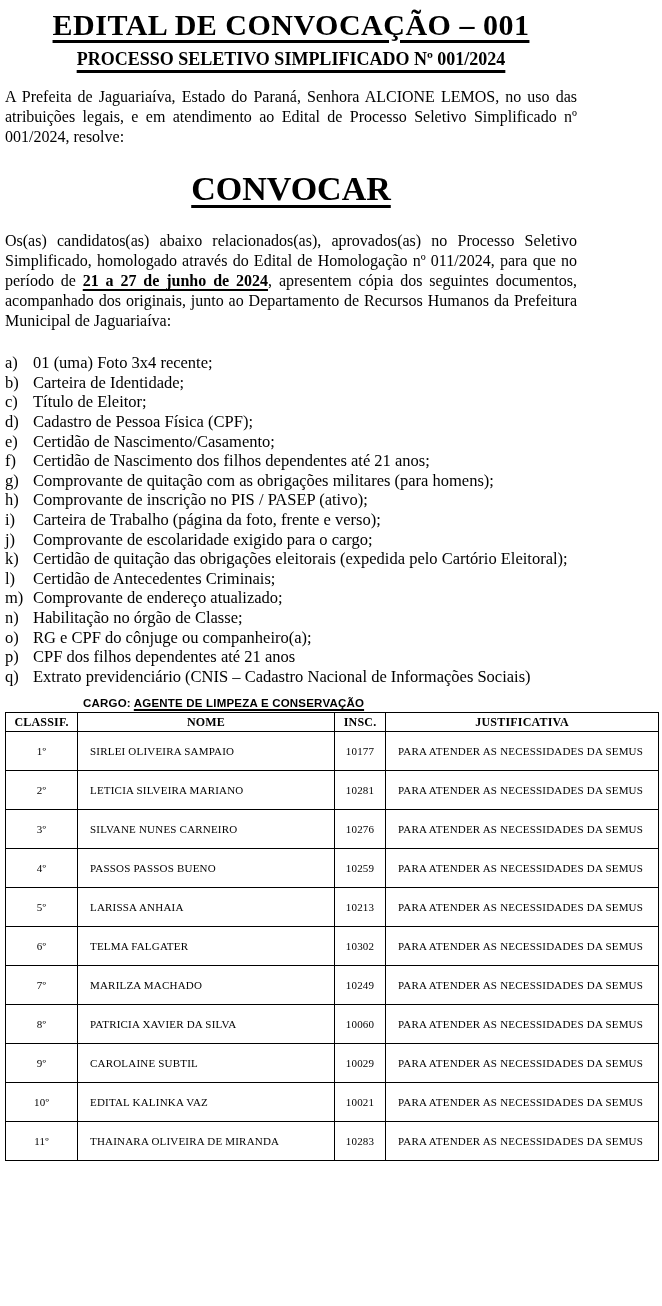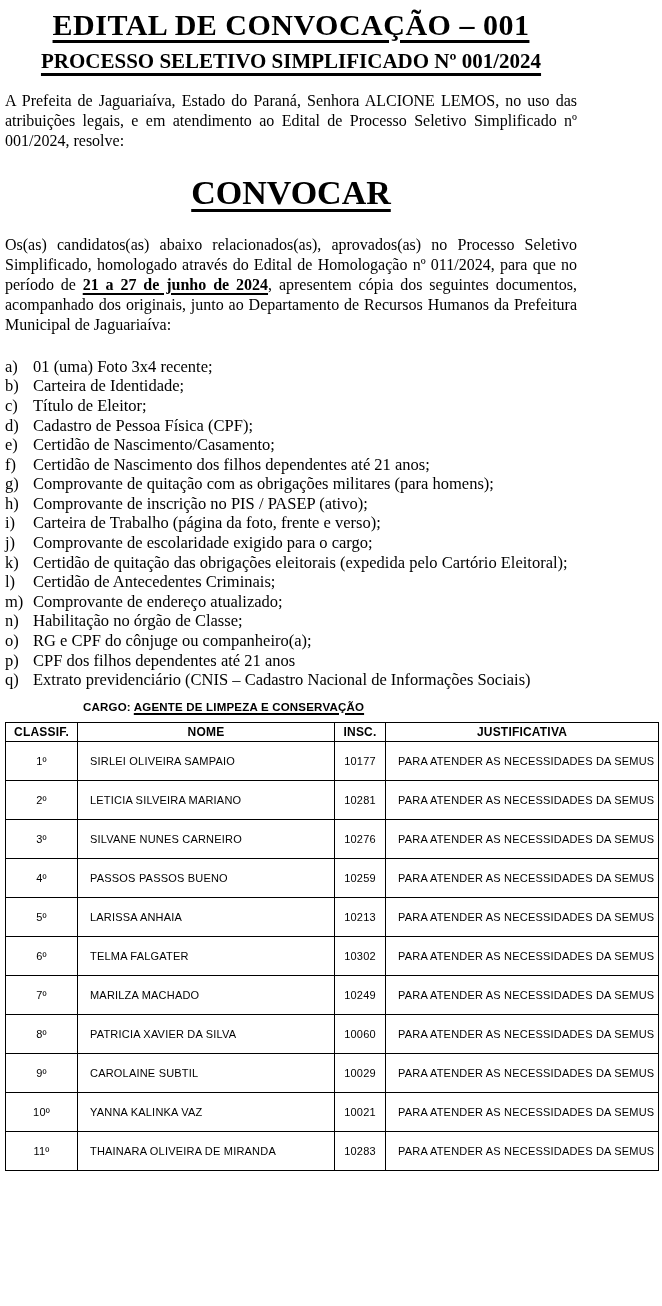--- a/index.html
+++ b/index.html
@@ -19,21 +19,21 @@
     text-align: center;
     line-height: 1.15;
     letter-spacing: 0.5px;
   }
   .title .u, .subtitle .u, .convocar .u {
     text-decoration: underline;
     text-decoration-thickness: 2.5px;
     text-underline-offset: 5px;
   }
   .subtitle {
-    font-size: 21px;
+    font-size: 18px;
     font-weight: bold;
     text-align: center;
     margin-top: 6px;
     line-height: 1.15;
   }
   .par {
     font-size: 16px;
     line-height: 20px;
     text-align: justify;
     margin-top: 18px;
@@ -72,23 +72,23 @@
     letter-spacing: 0.2px;
   }
   .cargo-line .cargo-value {
     text-decoration: underline;
     text-decoration-thickness: 1.5px;
     text-underline-offset: 2px;
   }
 
   table.candidates {
     width: 653px;
-    margin-top: 9px;
+    margin-top: 3px;
     border-collapse: collapse;
-    font-family: Liberation Sans, sans-serif;
+    font-family: Liberation Serif, serif;
     table-layout: fixed;
   }
   table.candidates th, table.candidates td {
     border: 1.5px solid #000000;
   }
   table.candidates th {
     font-size: 12px;
     font-weight: bold;
     height: 19px;
     text-align: center;
@@ -263,21 +263,21 @@
           <td class="c-just">PARA ATENDER AS NECESSIDADES DA SEMUS</td>
         </tr>
         <tr>
           <td class="c-classif">9º</td>
           <td class="c-nome">CAROLAINE SUBTIL</td>
           <td class="c-insc">10029</td>
           <td class="c-just">PARA ATENDER AS NECESSIDADES DA SEMUS</td>
         </tr>
         <tr>
           <td class="c-classif">10º</td>
-          <td class="c-nome">YANNA KALINKA VAZ</td>
+          <td class="c-nome">EDITAL KALINKA VAZ</td>
           <td class="c-insc">10021</td>
           <td class="c-just">PARA ATENDER AS NECESSIDADES DA SEMUS</td>
         </tr>
         <tr>
           <td class="c-classif">11º</td>
           <td class="c-nome">THAINARA OLIVEIRA DE MIRANDA</td>
           <td class="c-insc">10283</td>
           <td class="c-just">PARA ATENDER AS NECESSIDADES DA SEMUS</td>
         </tr>
       </tbody>

